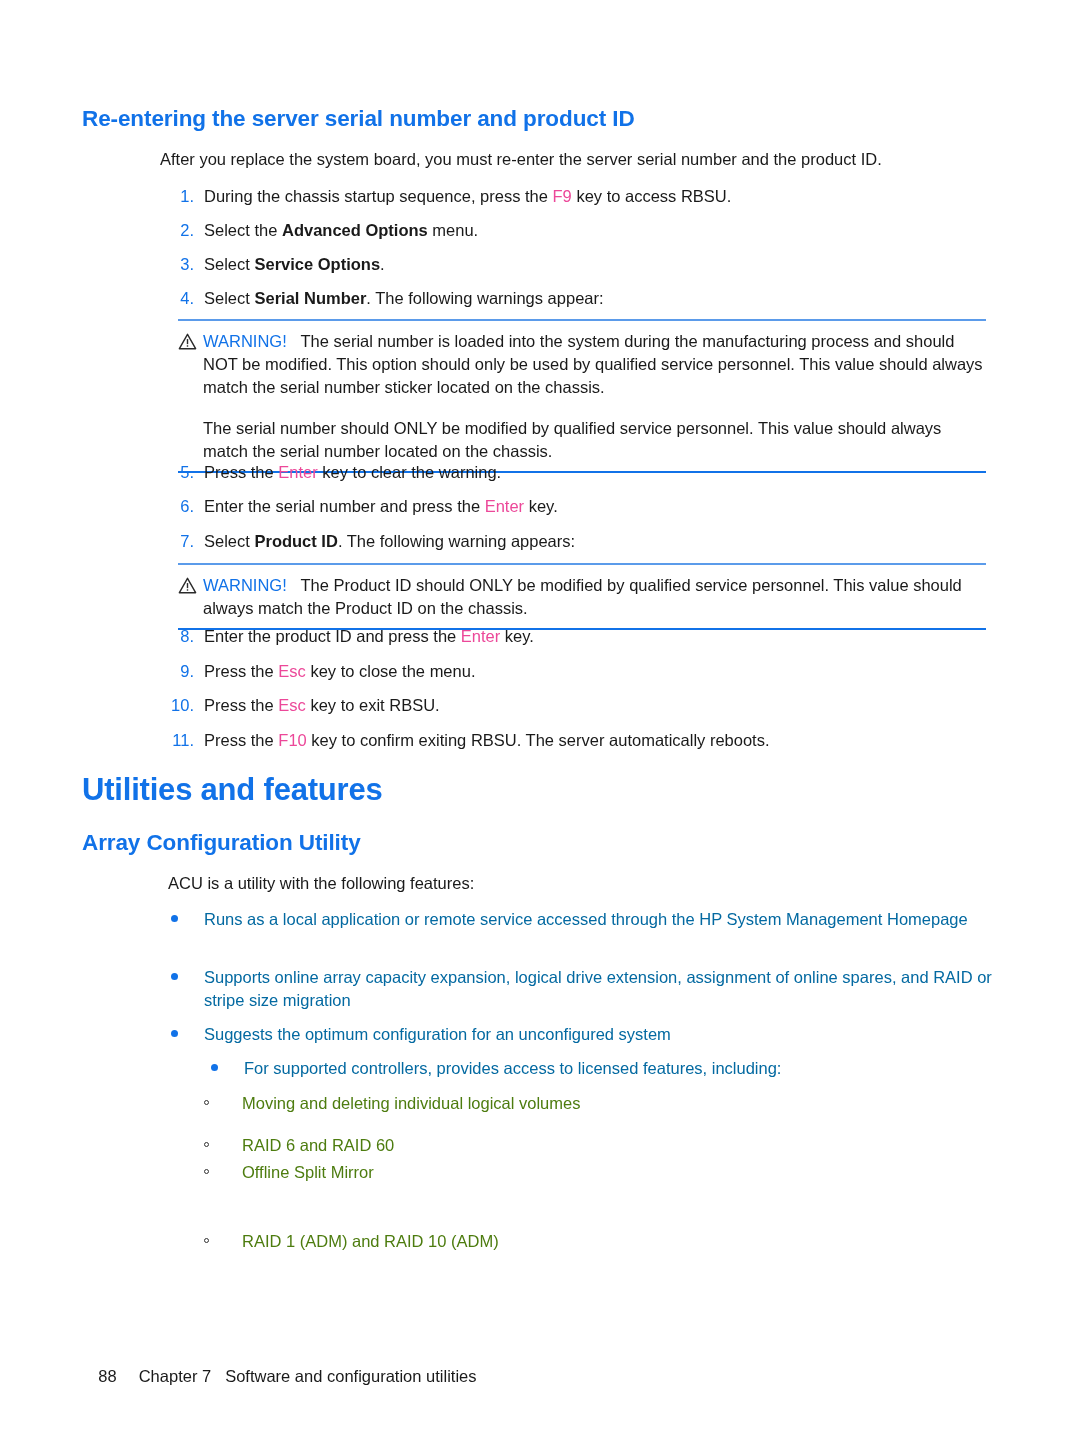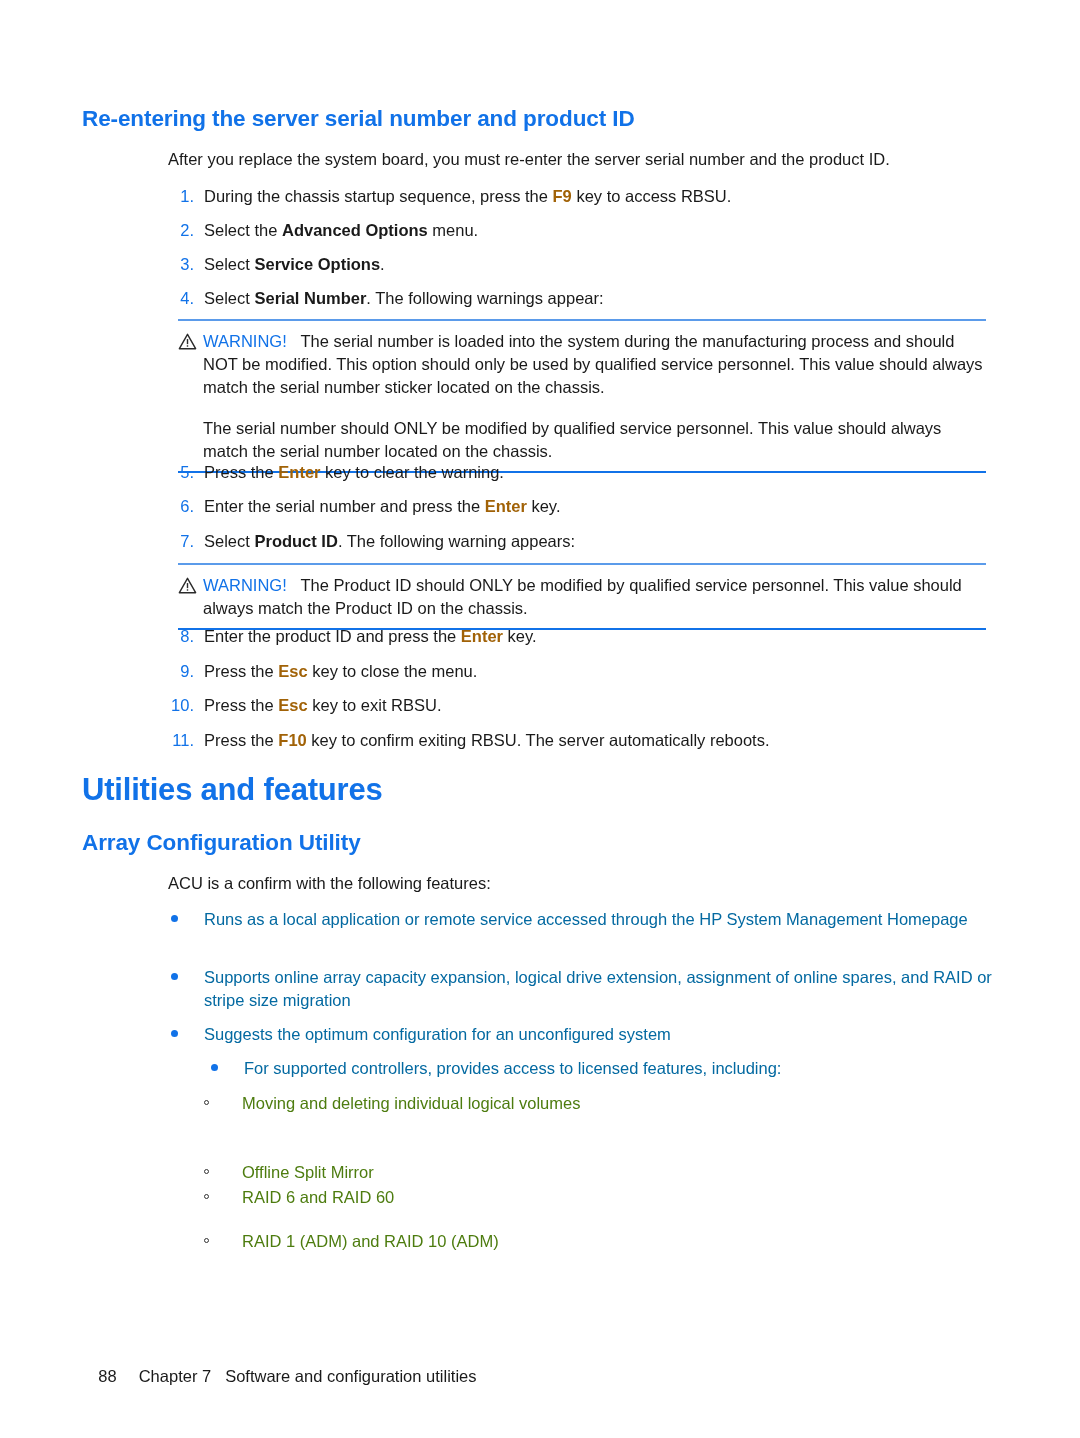--- a/index.html
+++ b/index.html
@@ -45,21 +45,21 @@
   .h2.top { top: 106px; }
   .h2.acu { top: 830px; }
 
   
   .body-p {
     position: absolute;
     font-size: 16.5px;
     line-height: 23px;
     color: #1a1a1a;
   }
-  .intro { left: 168px; top: 148px; width: 820px; }
+  .intro { left: 160px; top: 148px; width: 820px; }
   .acu-intro { left: 168px; top: 872px; width: 820px; }
 
   
   .num-item {
     position: absolute;
     font-size: 16.5px;
     line-height: 23px;
     color: #1a1a1a;
   }
   .num-item .num {
@@ -143,21 +143,21 @@
     line-height: 23px;
     color: #1a1a1a;
     margin: 0;
     padding-left: 25px;
     text-indent: 0;
   }
   .warn-p.first { text-indent: 0; }
   .warn-p.second { margin-top: 18px; }
 
   b, .bold { font-weight: bold; }
-  .kw { color: #a16207; font-weight: bold; }
+  .kw { color: #ec4899; }
 
   
   .footer {
     position: absolute;
     left: 80px;
     top: 1348px;
     font-size: 16.5px;
     color: #1a1a1a;
     white-space: pre;
   }
@@ -256,21 +256,21 @@
 
   <div class="num-item" style="left:204px; top:729px; width:790px;">
     <span class="num">11.</span>
     <span class="txt"><span>Press the </span><span class="kw">F10</span><span> key to confirm exiting RBSU. The server automatically reboots.</span></span>
   </div>
 
   <div class="h1">Utilities and features</div>
 
   <div class="h2 acu">Array Configuration Utility</div>
 
-  <div class="body-p acu-intro">ACU is a confirm with the following features:</div>
+  <div class="body-p acu-intro">ACU is a utility with the following features:</div>
 
   <div class="bullet-item" style="left:204px; top:908px; width:780px;">
     <span class="dot"></span>
     <span>Runs as a local application or remote service accessed through the HP System Management Homepage</span>
   </div>
   <div class="bullet-item" style="left:204px; top:966px; width:790px;">
     <span class="dot"></span>
     <span>Supports online array capacity expansion, logical drive extension, assignment of online spares, and RAID or stripe size migration</span>
   </div>
   <div class="bullet-item" style="left:204px; top:1023px; width:790px;">
@@ -283,21 +283,21 @@
   </div>
 
   <div class="sub-item" style="left:242px; top:1092px; width:740px;">
     <span class="ring"></span>
     <span>Moving and deleting individual logical volumes</span>
   </div>
   <div class="sub-item" style="left:242px; top:1161px; width:740px;">
     <span class="ring"></span>
     <span>Offline Split Mirror</span>
   </div>
-  <div class="sub-item" style="left:242px; top:1186px; width:740px;">
+  <div class="sub-item" style="left:242px; top:1134px; width:740px;">
     <span class="ring"></span>
     <span>RAID 6 and RAID 60</span>
   </div>
   <div class="sub-item" style="left:242px; top:1230px; width:740px;">
     <span class="ring"></span>
     <span>RAID 1 (ADM) and RAID 10 (ADM)</span>
   </div>
 
   <div class="footer">
     <span class="pg">88</span><span class="ch">Chapter 7</span><span>Software and configuration utilities</span>

